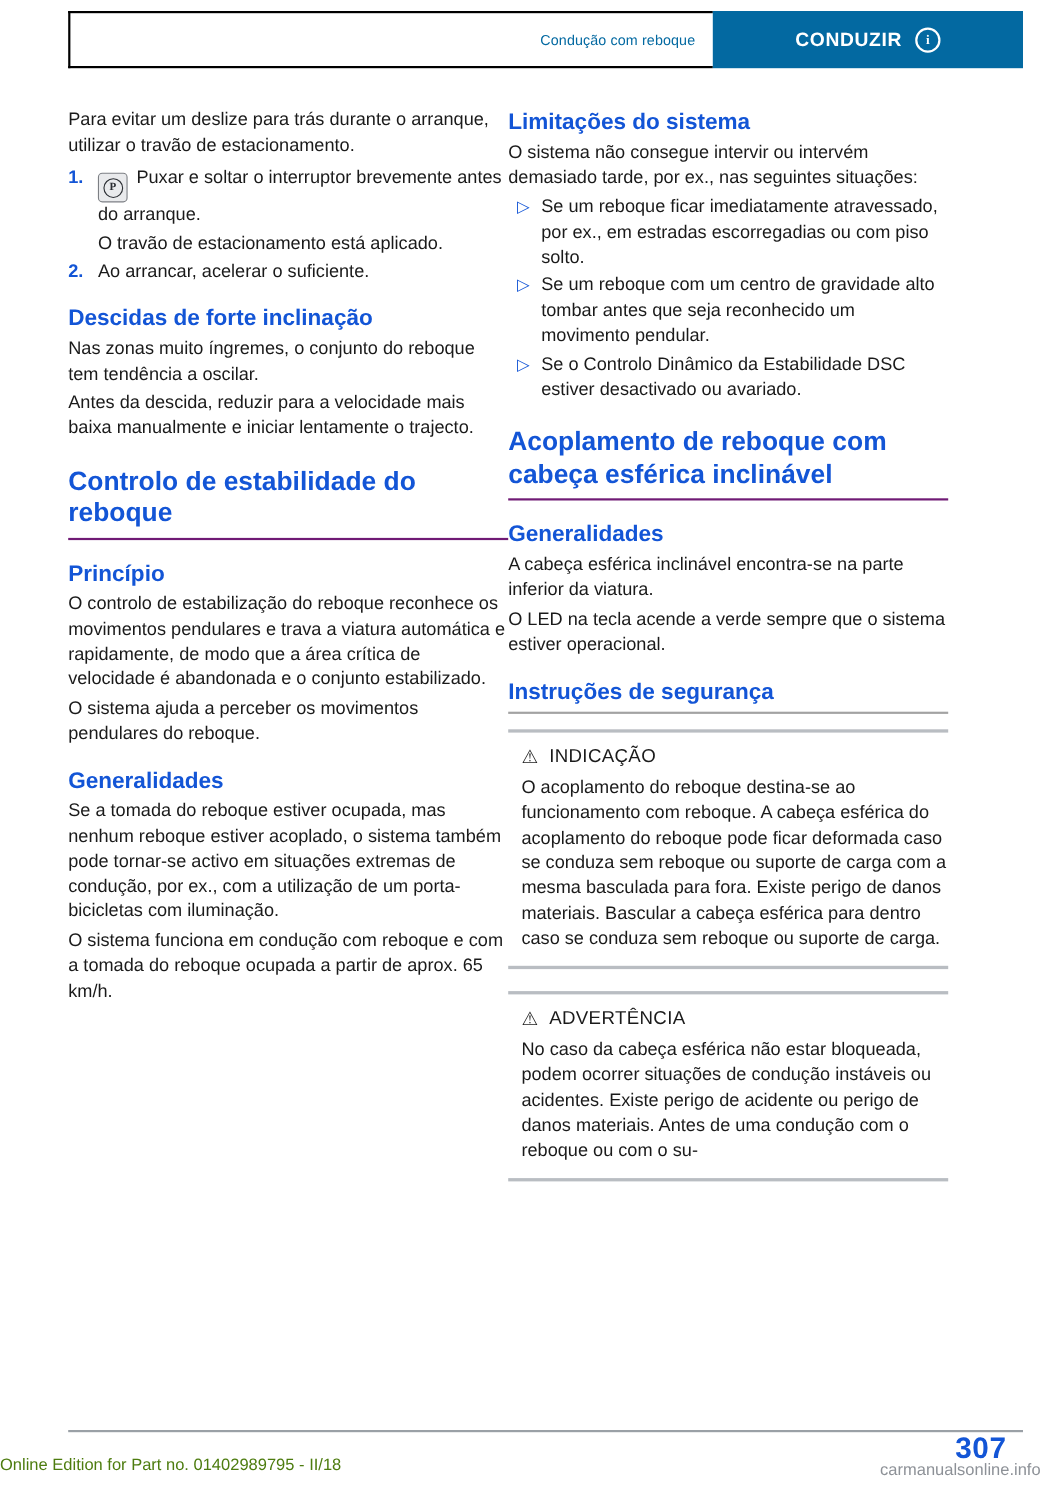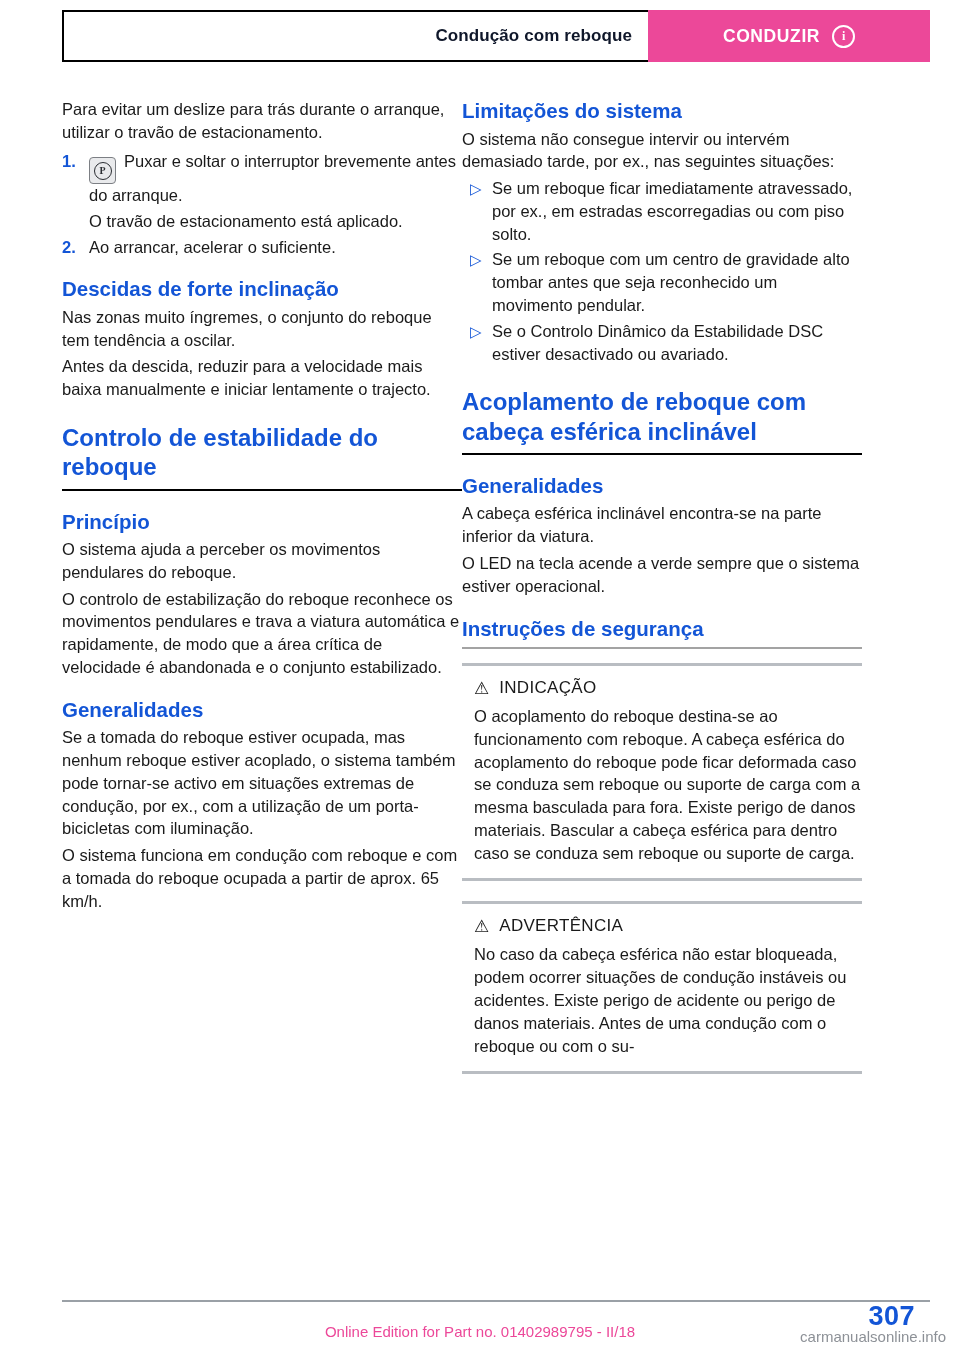--- a/index.html
+++ b/index.html
@@ -36,28 +36,27 @@
     flex: 1 1 auto;
     border: 2px solid #000;
     border-right: none;
     display: flex;
     align-items: center;
     justify-content: flex-end;
     padding-right: 16px;
     box-sizing: border-box;
   }
   .header-left .crumb {
-    font-size: 17px;
-    color: #0f172a;
+    font-size: 13px;
+    color: #0369a1;
     letter-spacing: 0.1px;
-    font-weight: bold;
   }
   .header-right {
     width: 282px;
-    background: #ec4899;
+    background: #0369a1;
     color: #ffffff;
     display: flex;
     align-items: center;
     justify-content: center;
     gap: 12px;
     box-sizing: border-box;
   }
   .header-right .sec-title {
     font-size: 17.5px;
     font-weight: bold;
@@ -96,21 +95,21 @@
     color: #1a1a1a;
   }
   .para { margin-bottom: 4px; }
 
   h2.blue-big {
     color: #1355d6;
     font-size: 24px;
     font-weight: bold;
     margin: 22px 0 6px 0;
     line-height: 1.22;
-    border-bottom: 2px solid #000000;
+    border-bottom: 2px solid #701a75;
     padding-bottom: 7px;
   }
   h3.blue-mid {
     color: #1355d6;
     font-size: 20.5px;
     font-weight: bold;
     margin: 18px 0 4px 0;
     line-height: 1.25;
   }
   h3.blue-mid.rule {
@@ -229,23 +228,22 @@
     font-size: 27px;
     font-weight: bold;
     color: #1355d6;
     letter-spacing: 0.5px;
   }
   .footer-note {
     position: absolute;
     left: 0;
     right: 0;
     bottom: 22px;
-    text-align: center;
     font-size: 15px;
-    color: #ec4899;
+    color: #4d7c0f;
   }
   .watermark {
     position: absolute;
     right: 14px;
     bottom: 17px;
     font-size: 15px;
     color: #8d9197;
   }
 </style>
 </head>
@@ -285,22 +283,22 @@
         </li>
       </ol>
 
       <h3 class="blue-mid">Descidas de forte inclinação</h3>
       <p class="para">Nas zonas muito íngremes, o conjunto do reboque tem tendência a oscilar.</p>
       <p class="para">Antes da descida, reduzir para a velocidade mais baixa manualmente e iniciar lentamente o trajecto.</p>
 
       <h2 class="blue-big">Controlo de estabilidade do reboque</h2>
 
       <h3 class="blue-mid">Princípio</h3>
+      <p class="para">O controlo de estabilização do reboque reconhece os movimentos pendulares e trava a viatura automática e rapidamente, de modo que a área crítica de velocidade é abandonada e o conjunto estabilizado.</p>
       <p class="para">O sistema ajuda a perceber os movimentos pendulares do reboque.</p>
-      <p class="para">O controlo de estabilização do reboque reconhece os movimentos pendulares e trava a viatura automática e rapidamente, de modo que a área crítica de velocidade é abandonada e o conjunto estabilizado.</p>
 
       <h3 class="blue-mid">Generalidades</h3>
       <p class="para">Se a tomada do reboque estiver ocupada, mas nenhum reboque estiver acoplado, o sistema também pode tornar-se activo em situações extremas de condução, por ex., com a utilização de um porta-bicicletas com iluminação.</p>
 
       <p class="para">O sistema funciona em condução com reboque e com a tomada do reboque ocupada a partir de aprox. 65 km/h.</p>
     </div>
 
     <div class="col">
 
       <h3 class="blue-mid" style="margin-top:0;">Limitações do sistema</h3>

